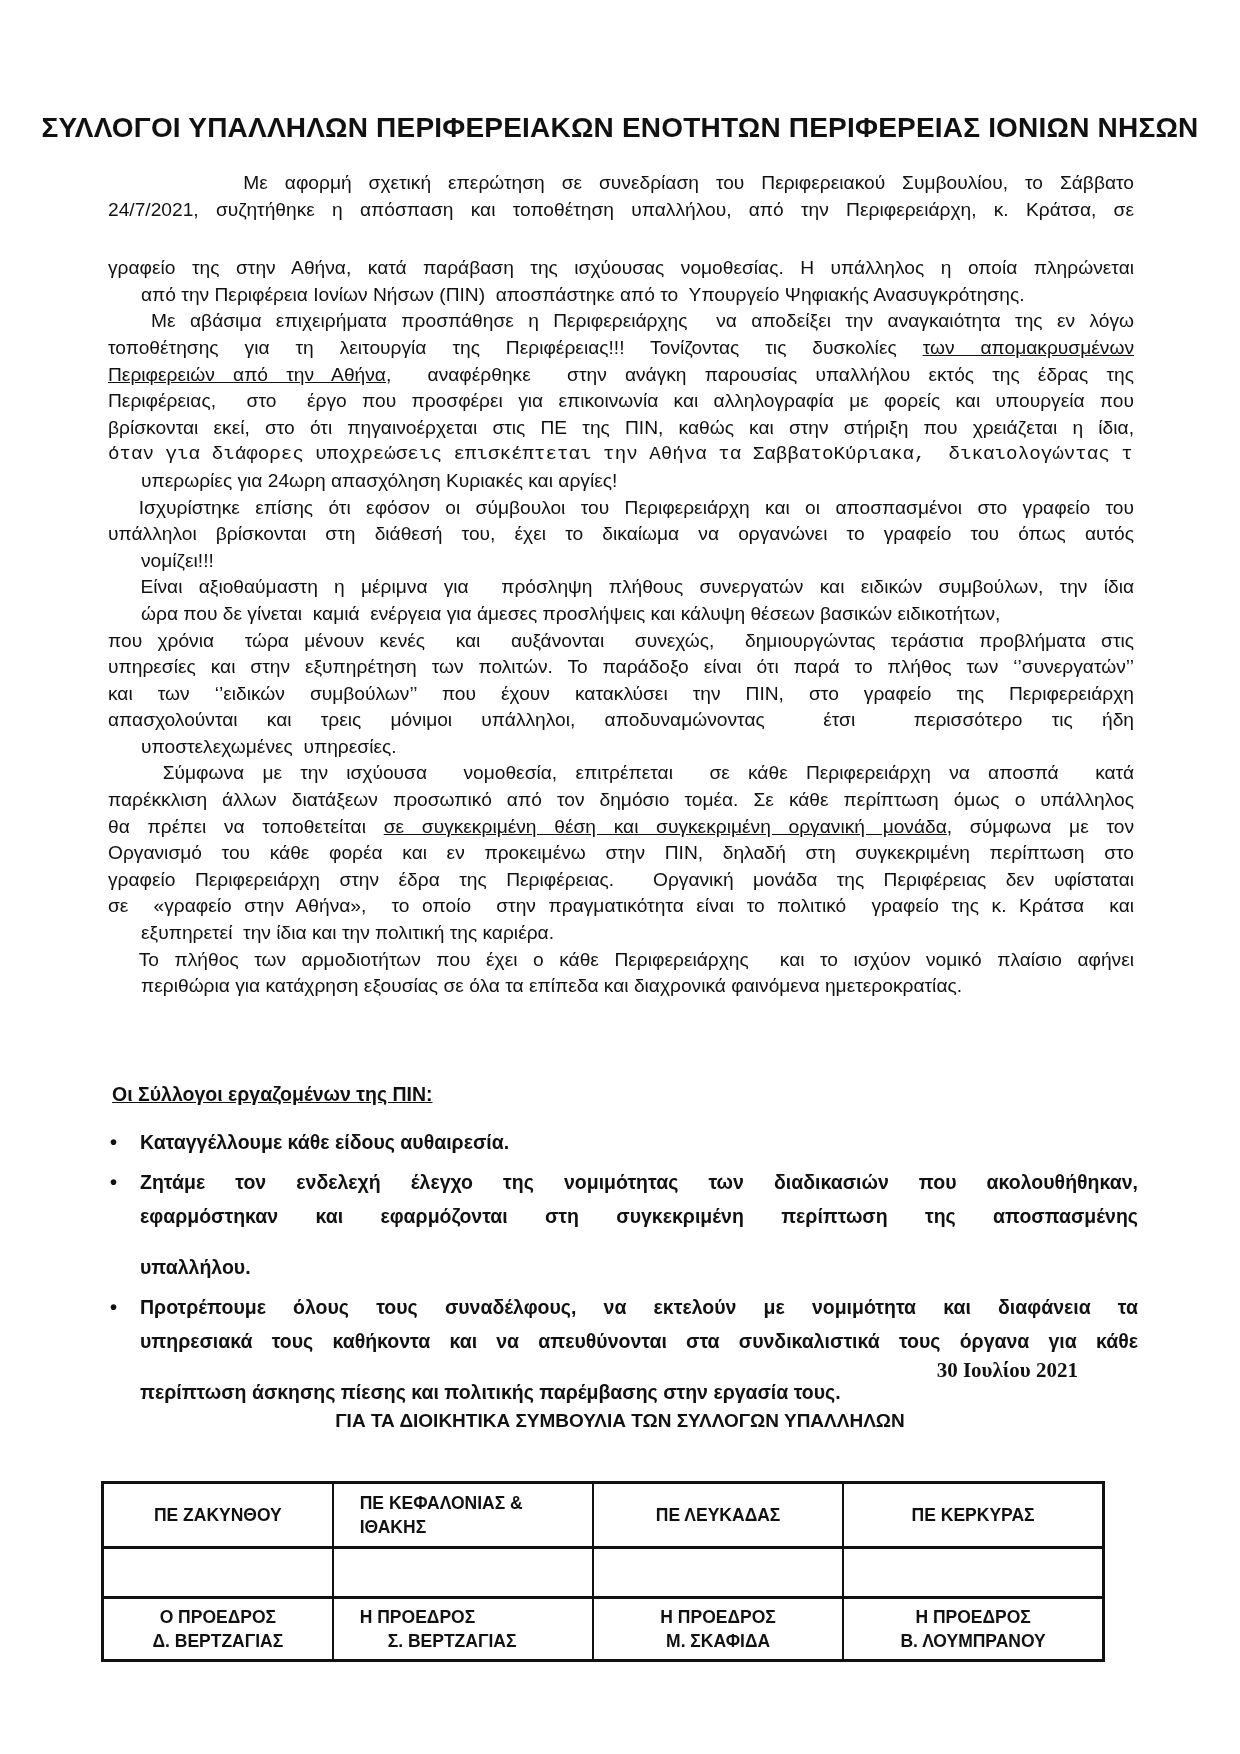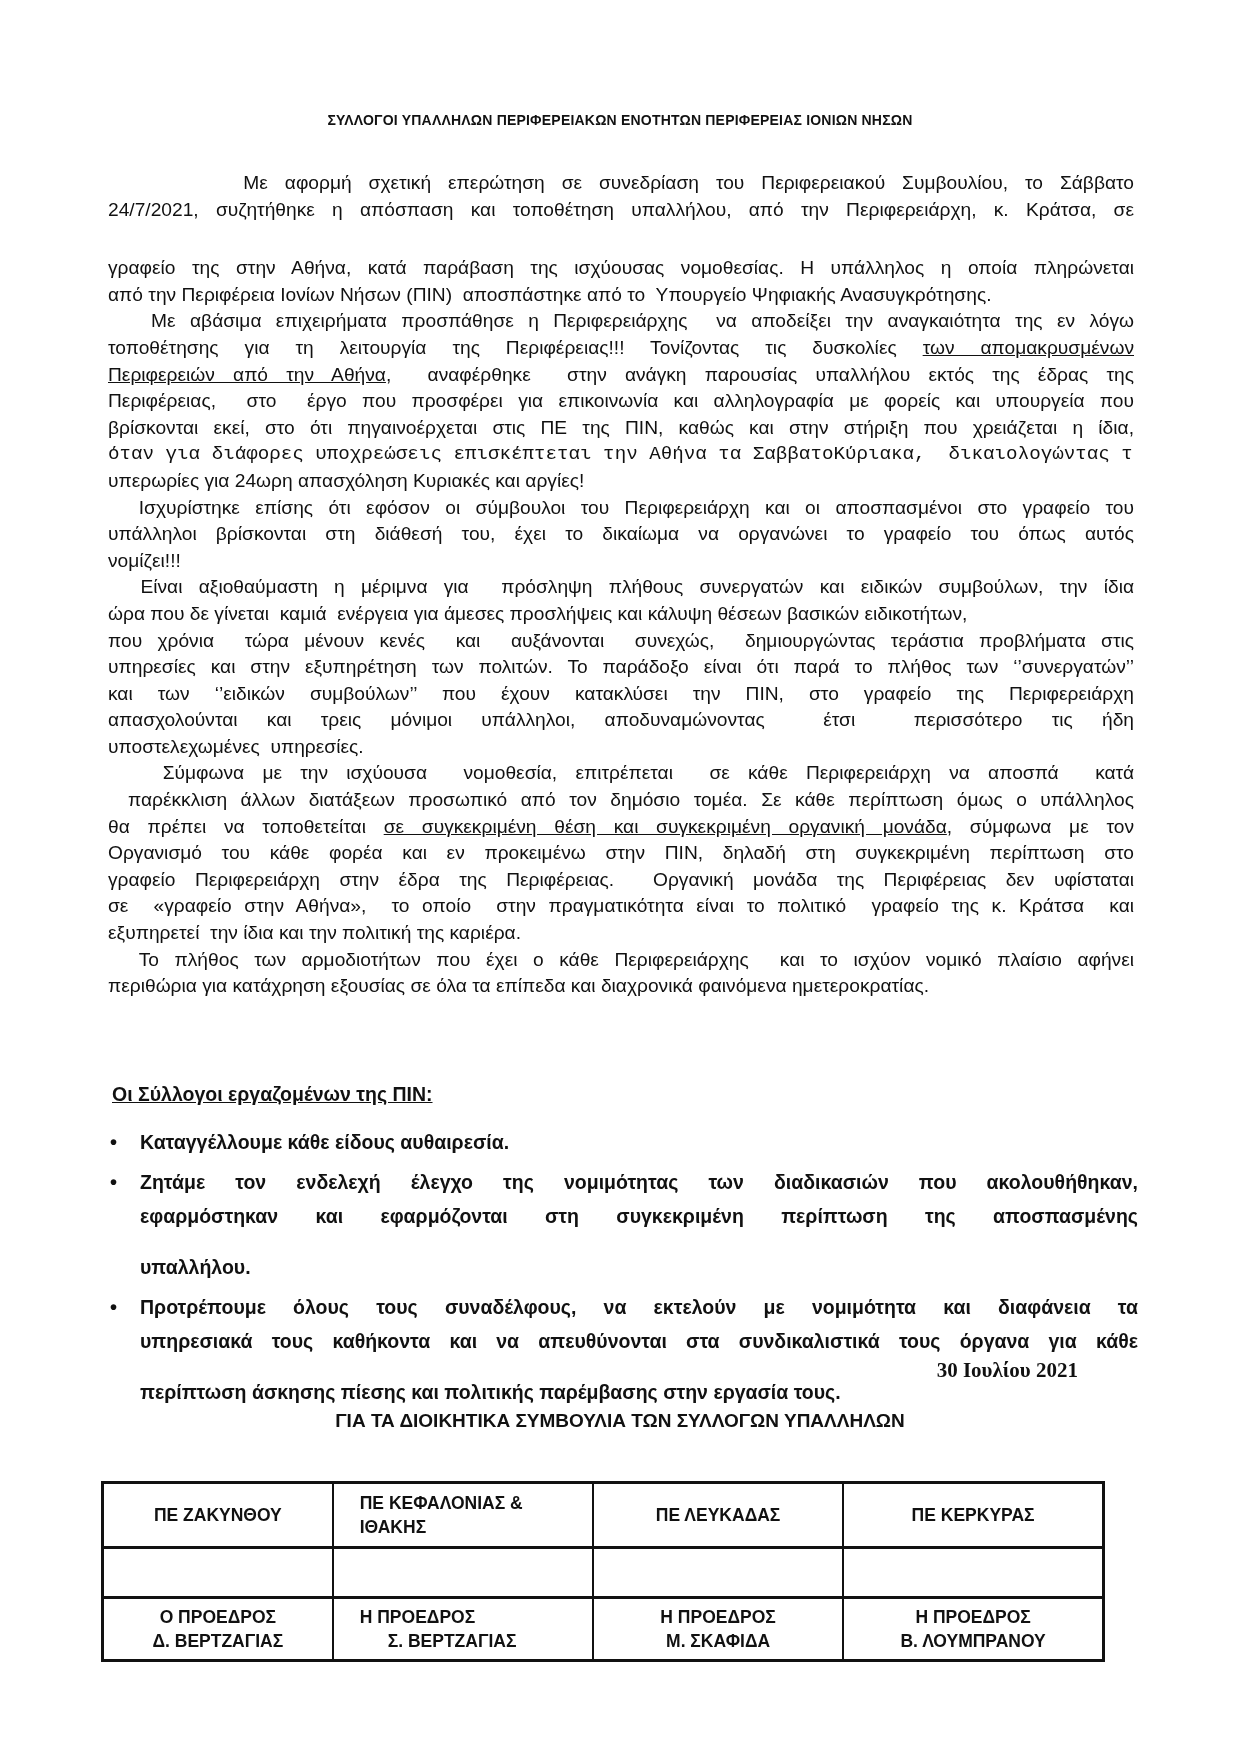--- a/index.html
+++ b/index.html
@@ -1,24 +1,24 @@
 <!DOCTYPE html>
 <html><head>
 <meta charset="utf-8">
 <style>
   html, body { margin: 0; padding: 0; background: #ffffff; }
   body { width: 1240px; height: 1754px; position: relative; overflow: hidden;
          font-family: "Liberation Sans", sans-serif; color: #111; }
   .page { position: absolute; left: 0; top: 0; width: 1240px; height: 1754px; }
   .title { position: absolute; left: 0; top: 112px; width: 1240px; text-align: center;
-           font-weight: bold; font-size: 14px; letter-spacing: 0.2px; }
+           font-weight: bold; font-size: 28px; letter-spacing: 0.2px; }
   .body-text { position: absolute; left: 108px; top: 170px; width: 1026px;
                font-size: 19.2px; line-height: 26.6px; text-align: justify; }
   .body-text .ln { display: block; white-space: nowrap; overflow: hidden; text-align-last: justify; }
-  .body-text .ln.last { text-align-last: left; }
+  .body-text .ln.last { text-align-last: left; margin-left: 33px; }
   .u { text-decoration: underline; }
   .decl { position: absolute; left: 108px; top: 1080px; width: 1030px; font-weight: bold; font-size: 19.5px; }
   .decl-head { text-decoration: underline; margin-left: 4px; margin-bottom: 2px; line-height: 28px; }
   .decl ul { list-style: none; margin: 0; padding: 0; }
   .decl li { position: relative; padding-left: 32px; line-height: 34px; margin-bottom: 6px; }
   .decl li .bullet { position: absolute; left: 2px; top: 0; font-size: 20px; }
   .decl li .ln { display: block; white-space: nowrap; text-align-last: justify; text-align: justify; }
   .decl li .ln.last { text-align-last: left; margin-top: 17px; }
   .date { position: absolute; right: 162px; top: 1358px; font-family: "Liberation Serif", serif;
           font-weight: bold; font-size: 21px; }
@@ -55,21 +55,21 @@
       <span class="ln" style="white-space: pre;">υπάλληλοι βρίσκονται στη διάθεσή του, έχει το δικαίωμα να οργανώνει το γραφείο του όπως αυτός</span>
       <span class="ln last" style="white-space: pre;">νομίζει!!!</span>
       <span class="ln" style="white-space: pre;">  Είναι αξιοθαύμαστη η μέριμνα για  πρόσληψη πλήθους συνεργατών και ειδικών συμβούλων, την ίδια</span>
       <span class="ln last" style="white-space: pre;">ώρα που δε γίνεται  καμιά  ενέργεια για άμεσες προσλήψεις και κάλυψη θέσεων βασικών ειδικοτήτων,</span>
       <span class="ln" style="white-space: pre;">που χρόνια  τώρα μένουν κενές  και  αυξάνονται  συνεχώς,  δημιουργώντας τεράστια προβλήματα στις</span>
       <span class="ln" style="white-space: pre;">υπηρεσίες και στην εξυπηρέτηση των πολιτών. Το παράδοξο είναι ότι παρά το πλήθος των ‘’συνεργατών’’</span>
       <span class="ln" style="white-space: pre;">και των ‘’ειδικών συμβούλων’’ που έχουν κατακλύσει την ΠΙΝ, στο γραφείο της Περιφερειάρχη</span>
       <span class="ln" style="white-space: pre;">απασχολούνται και τρεις μόνιμοι υπάλληλοι, αποδυναμώνοντας  έτσι  περισσότερο τις ήδη</span>
       <span class="ln last" style="white-space: pre;">υποστελεχωμένες  υπηρεσίες.</span>
       <span class="ln" style="white-space: pre;">   Σύμφωνα με την ισχύουσα  νομοθεσία, επιτρέπεται  σε κάθε Περιφερειάρχη να αποσπά  κατά</span>
-      <span class="ln" style="white-space: pre; margin-left: 20px;">παρέκκλιση άλλων διατάξεων προσωπικό από τον δημόσιο τομέα. Σε κάθε περίπτωση όμως ο υπάλληλος</span>
+      <span class="ln" style="white-space: pre;">παρέκκλιση άλλων διατάξεων προσωπικό από τον δημόσιο τομέα. Σε κάθε περίπτωση όμως ο υπάλληλος</span>
       <span class="ln" style="white-space: pre;"><span>θα πρέπει να τοποθετείται </span><span class="u">σε συγκεκριμένη θέση και συγκεκριμένη οργανική μονάδα</span><span>, σύμφωνα με τον</span></span>
       <span class="ln" style="white-space: pre;">Οργανισμό του κάθε φορέα και εν προκειμένω στην ΠΙΝ, δηλαδή στη συγκεκριμένη περίπτωση στο</span>
       <span class="ln" style="white-space: pre;">γραφείο Περιφερειάρχη στην έδρα της Περιφέρειας.  Οργανική μονάδα της Περιφέρειας δεν υφίσταται</span>
       <span class="ln" style="white-space: pre;">σε  «γραφείο στην Αθήνα»,  το οποίο  στην πραγματικότητα είναι το πολιτικό  γραφείο της κ. Κράτσα  και</span>
       <span class="ln last" style="white-space: pre;">εξυπηρετεί  την ίδια και την πολιτική της καριέρα.</span>
       <span class="ln" style="white-space: pre;">  Το πλήθος των αρμοδιοτήτων που έχει ο κάθε Περιφερειάρχης  και το ισχύον νομικό πλαίσιο αφήνει</span>
       <span class="ln last" style="white-space: pre;">περιθώρια για κατάχρηση εξουσίας σε όλα τα επίπεδα και διαχρονικά φαινόμενα ημετεροκρατίας.</span>
     </div>
 
   <div class="decl">

